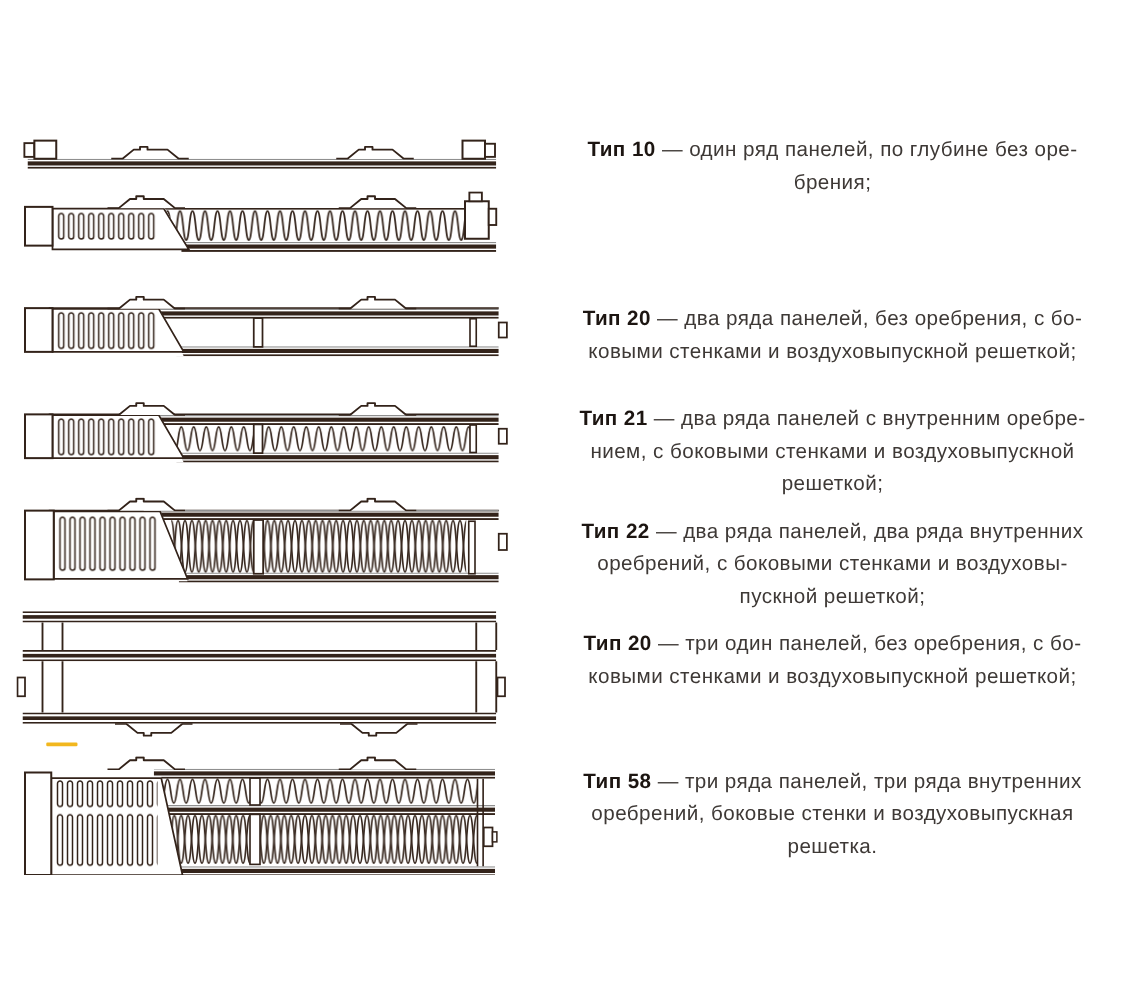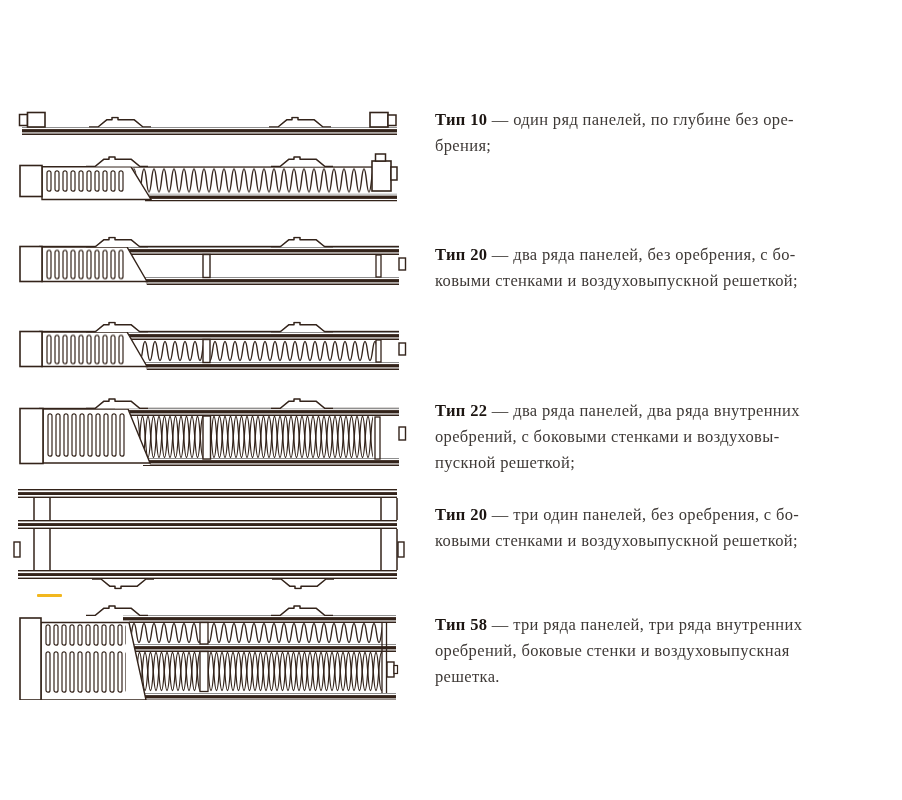--- a/index.html
+++ b/index.html
@@ -1,17 +1,17 @@
 <!DOCTYPE html>
 <html><head>
 <meta charset="utf-8">
 <style>
   html,body{margin:0;padding:0;background:#fff;}
   .stage{position:relative;width:902px;height:700px;background:#fff;overflow:hidden;
-         font-family:Liberation Serif, serif;}
+         font-family:Liberation Sans, sans-serif;text-align:center;}
   
   .tip-block{position:absolute;left:435px;width:462px;
              font-size:16.5px;line-height:26px;letter-spacing:.35px;color:#3e3936;}
   .tip-block strong{font-weight:700;color:#1c1511;}
   .tip-block .body{white-space:pre-line;}
   
   .draw{position:absolute;}
   .draw svg{display:block;}
   .accent-dash{position:absolute;height:3px;border-radius:1px;}
 </style>
@@ -212,21 +212,26 @@
   </div>
 
   <div class="tip-block" style="top:107px">
     <strong>Тип 10</strong><span class="body"> — один ряд панелей, по глубине без оре-
 брения;</span>
   </div>
   <div class="tip-block" style="top:242px">
     <strong>Тип 20</strong><span class="body"> — два ряда панелей, без оребрения, с бо-
 ковыми стенками и воздуховыпускной решеткой;</span>
   </div>
-  <div class="tip-block" style="top:398px">
+  <div class="tip-block" style="top:322px">
+    <strong>Тип 21</strong><span class="body"> — два ряда панелей с внутренним оребре-
+нием, с боковыми стенками и воздуховыпускной
+решеткой;</span>
+  </div>
+  <div class="tip-block" style="top:412px">
     <strong>Тип 22</strong><span class="body"> — два ряда панелей, два ряда внутренних
 оребрений, с боковыми стенками и воздуховы-
 пускной решеткой;</span>
   </div>
   <div class="tip-block" style="top:502px">
     <strong>Тип 20</strong><span class="body"> — три один панелей, без оребрения, с бо-
 ковыми стенками и воздуховыпускной решеткой;</span>
   </div>
   <div class="tip-block" style="top:612px">
     <strong>Тип 58</strong><span class="body"> — три ряда панелей, три ряда внутренних

